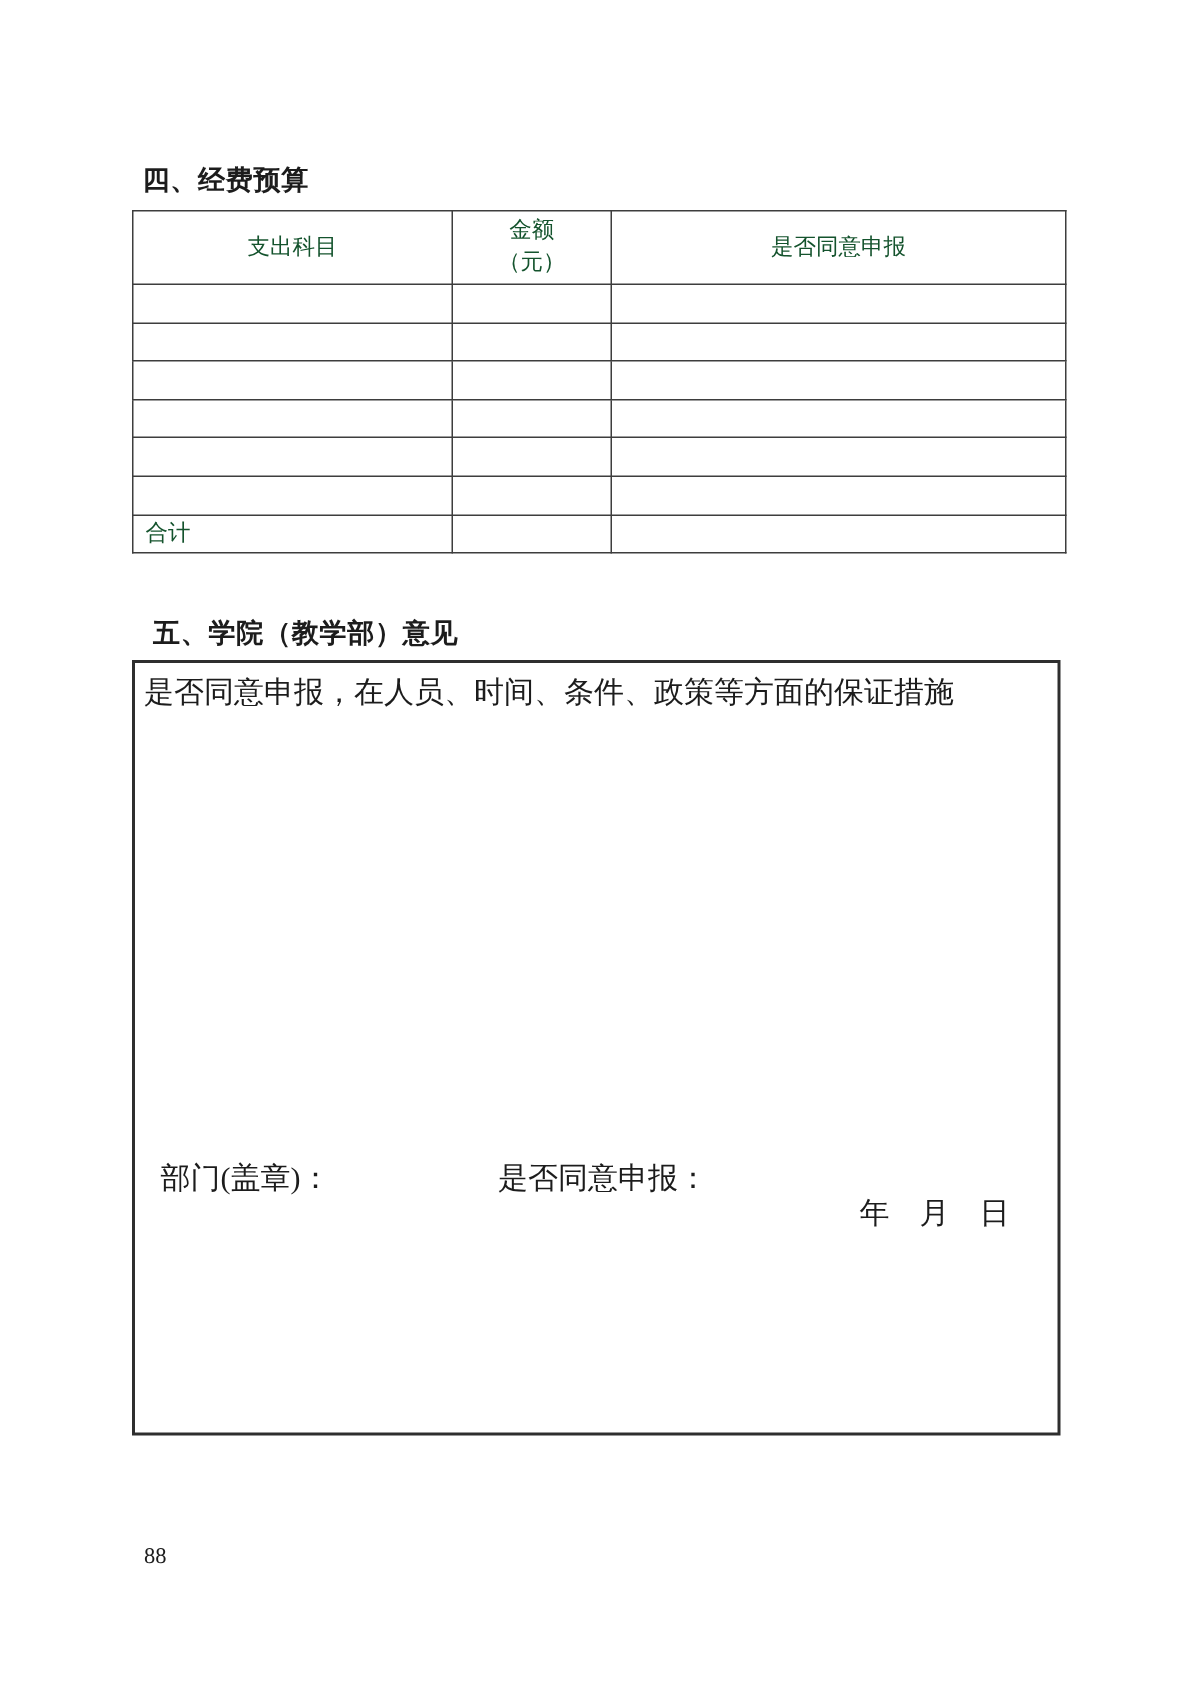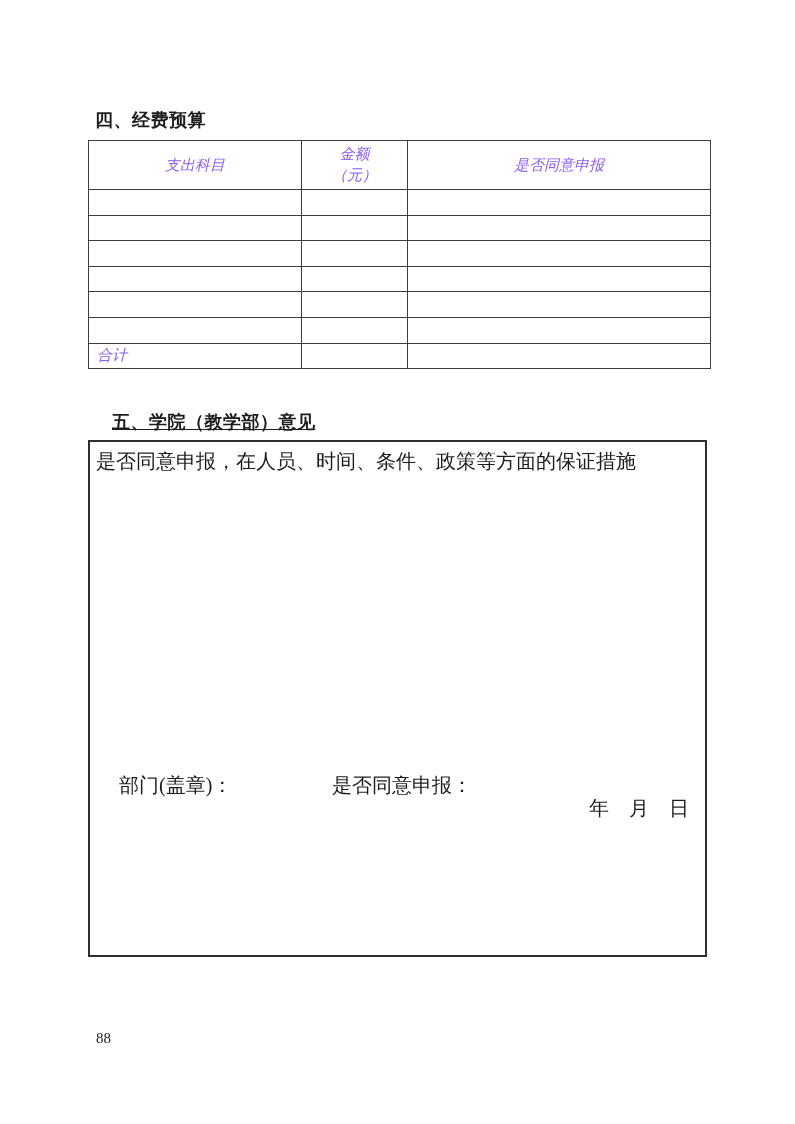--- a/index.html
+++ b/index.html
@@ -20,33 +20,32 @@
   .sec-heading {
     position: absolute;
     margin: 0;
     font-family: "Liberation Sans", "DejaVu Sans", sans-serif;
     font-size: 18px;
     font-weight: bold;
     letter-spacing: 0.5px;
     white-space: nowrap;
   }
   .h1pos { left: 95px; top: 108px; }
-  .h2pos { left: 112px; top: 410px; text-decoration: underline; }
+  .h2pos { left: 102px; top: 410px; }
 
   
   .budget-table {
     position: absolute;
     left: 88px;
     top: 140px;
     width: 619px;
     border-collapse: collapse;
     table-layout: fixed;
     font-size: 15px;
-    color: #8b5cf6;
-    font-style: italic;
+    color: #14532d;
   }
   .budget-table th,
   .budget-table td {
     border: 1px solid #3d3d3d;
     padding: 0;
   }
   .budget-table { border: 1px solid #2e2e2e; }
   .budget-table thead th {
     height: 48px;
     font-weight: normal;
@@ -78,33 +77,33 @@
     font-size: 20px;
   }
   .opinion-prompt {
     position: absolute;
     left: 6px;
     top: 6px;
     white-space: nowrap;
   }
   .seal-label {
     position: absolute;
-    left: 29px;
+    left: 17px;
     top: 330px;
     white-space: nowrap;
   }
   .sign-label {
     position: absolute;
     left: 242px;
     top: 330px;
     white-space: nowrap;
   }
   .date-line {
     position: absolute;
-    right: 16px;
+    right: 32px;
     top: 353px;
     white-space: nowrap;
   }
 
   .page-number {
     position: absolute;
     left: 96px;
     top: 1030px;
     font-size: 15px;
   }

